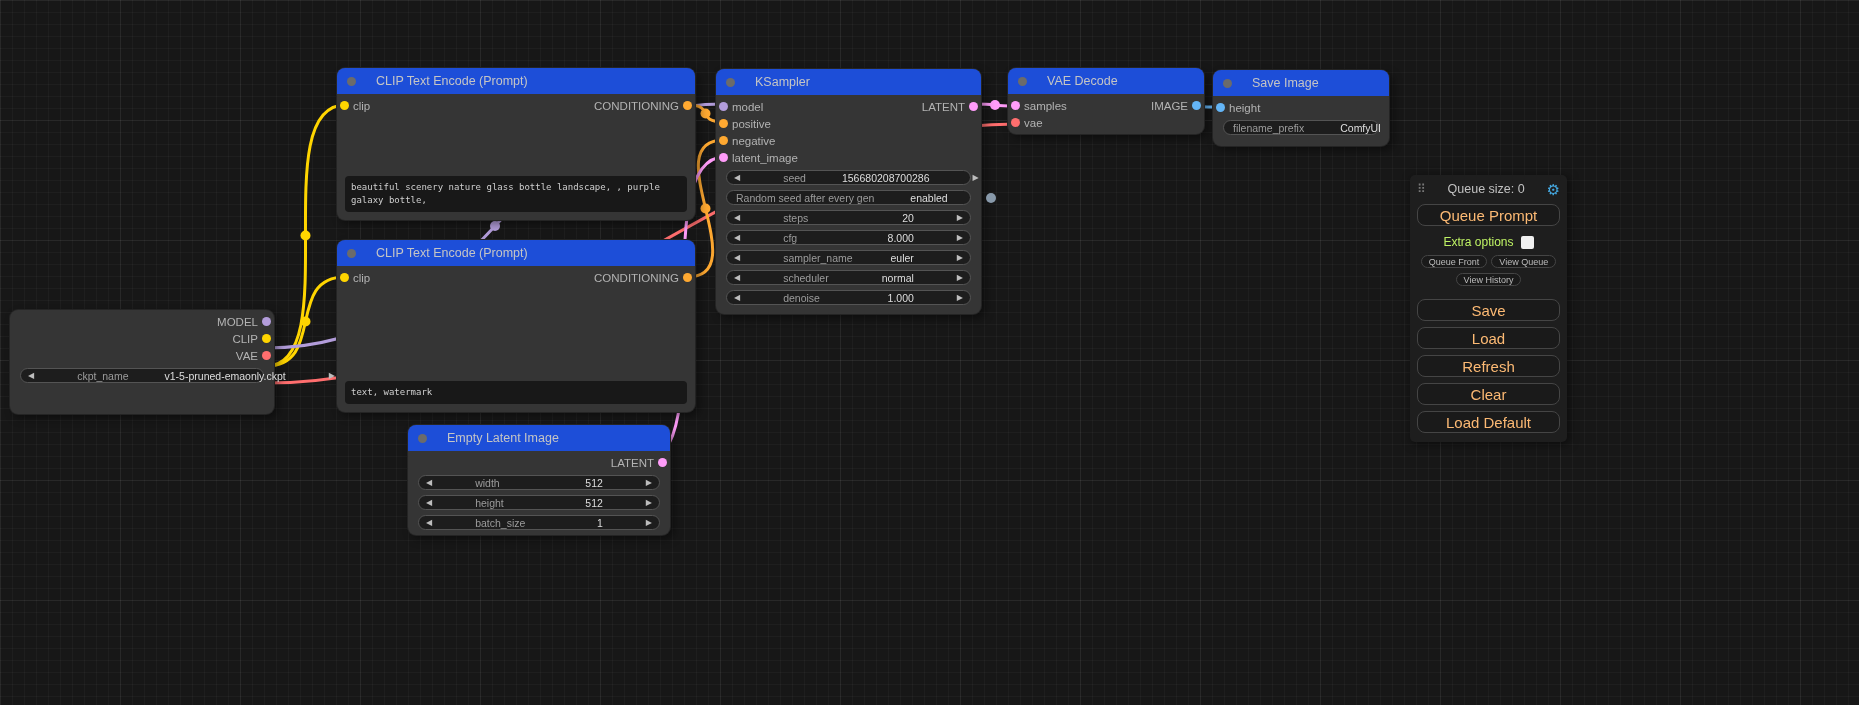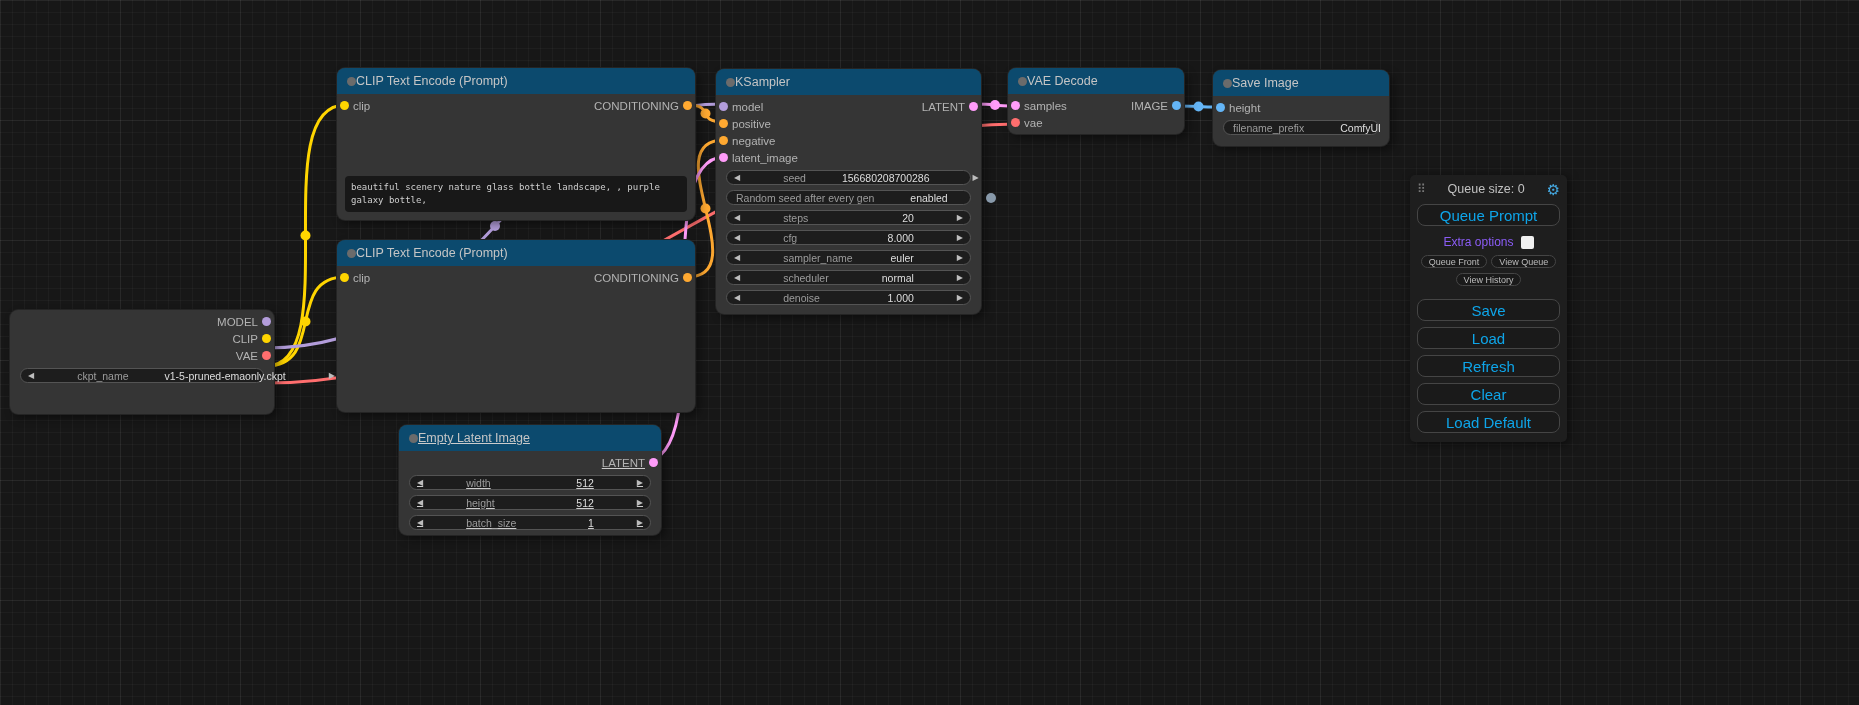--- a/index.html
+++ b/index.html
@@ -25,22 +25,22 @@
   #wires circle { fill:var(--c); }
   .s-model{--c:#B39DDB} .s-clip{--c:#FFD500} .s-vae{--c:#FF6E6E}
   .s-cond{--c:#FFA931} .s-latent{--c:#FF9CF9} .s-image{--c:#64B5F6}
 
   .node {
     position:absolute; z-index:2;
     background:#353535; border-radius:8px;
     box-shadow:0 0 0 1px #242424, 4px 4px 10px rgba(0,0,0,0.45);
   }
   .node-title {
-    height:26px; display:flex; align-items:center; gap:0;
-    padding:0 10px; background:#0c4a6e; border-radius:8px 8px 0 0;
+    height:26px; display:flex; align-items:center; gap:20px;
+    padding:0 10px; background:#1d4ed8; border-radius:8px 8px 0 0;
   }
   .tdot { width:9px; height:9px; border-radius:50%; background:#6b6b6b; flex:none; }
   .ttext { font-size:12.5px; color:#c5c5c5; white-space:nowrap; }
 
   .node-slots { padding-top:3px; }
   .slot-row {
     position:relative; height:17px; display:flex; align-items:center;
     font-size:11.5px; color:#b3b3b3; padding:0 16px; white-space:nowrap;
   }
   .slot-row .right { margin-left:auto; }
@@ -76,26 +76,26 @@
     background:#1e1e1e; border-radius:5px; padding:6px 7px 9px;
     box-shadow:2px 2px 10px rgba(0,0,0,0.55);
     display:flex; flex-direction:column;
   }
   .menu-header { display:flex; align-items:center; height:16px; margin-bottom:7px; }
   .drag { color:#777; font-size:12px; cursor:grab; }
   .qsize { flex:1; text-align:center; font-size:12.5px; color:#c0c0c0; }
   .gear { color:#45a8e0; font-size:15px; cursor:pointer; line-height:1; }
   .btn {
     appearance:none; background:#1a1a1a; border:1px solid #454545; border-radius:8px;
-    color:#0ea5e9; font-family:"Liberation Sans", sans-serif; cursor:pointer;
+    color:#fdba74; font-family:"Liberation Sans", sans-serif; cursor:pointer;
   }
   .btn.big { height:22px; font-size:15px; width:100%; }
   .btn.small { height:13px; font-size:9px; padding:0 7px; border-radius:7px; color:#bdbdbd; }
   .extra-row { display:flex; align-items:center; justify-content:center; gap:7px;
-    margin-top:9px; height:14px; font-size:12px; color:#8b5cf6; }
+    margin-top:9px; height:14px; font-size:12px; color:#bef264; }
   .checkbox { width:13px; height:13px; background:#efefef; border-radius:2px; display:inline-block; cursor:pointer; }
   .small-row { display:flex; gap:4px; margin-top:6px; justify-content:center; }
   .small-row.center { justify-content:center; margin-top:5px; }
   .gap-top { margin-top:13px; }
   .mt6 { margin-top:6px; }
 </style>
 </head>
 <body>
 
 <div id="canvas">
@@ -180,23 +180,24 @@
       <span class="ttext">CLIP Text Encode (Prompt)</span>
     </div>
     <div class="node-slots">
       <div class="slot-row">
         <span class="dot in c-clip"></span>
         <span>clip</span>
         <span class="right">CONDITIONING</span>
         <span class="dot out c-cond"></span>
       </div>
     </div>
-  </div>
-
-  <div class="node" style="left:399px; top:425px; width:262px; height:110px;text-decoration:underline;">
+    <div class="prompt-box">text, watermark</div>
+  </div>
+
+  <div class="node" style="left:408px; top:425px; width:262px; height:110px;">
     <div class="node-title">
       <span class="tdot"></span>
       <span class="ttext">Empty Latent Image</span>
     </div>
     <div class="node-slots">
       <div class="slot-row out-only">
         <span>LATENT</span>
         <span class="dot out c-latent"></span>
       </div>
     </div>
@@ -285,21 +286,21 @@
       </div>
       <div class="widget">
         <span class="arrow">◀</span>
         <span class="wlabel">denoise</span>
         <span class="wvalue">1.000</span>
         <span class="arrow">▶</span>
       </div>
     </div>
   </div>
 
-  <div class="node" style="left:1008px; top:68px; width:176px; height:66px;text-align:center;">
+  <div class="node" style="left:1008px; top:68px; width:196px; height:66px;text-align:center;">
     <div class="node-title">
       <span class="tdot"></span>
       <span class="ttext">VAE Decode</span>
     </div>
     <div class="node-slots">
       <div class="slot-row">
         <span class="dot in c-latent"></span>
         <span>samples</span>
         <span class="right">IMAGE</span>
         <span class="dot out c-image"></span>

